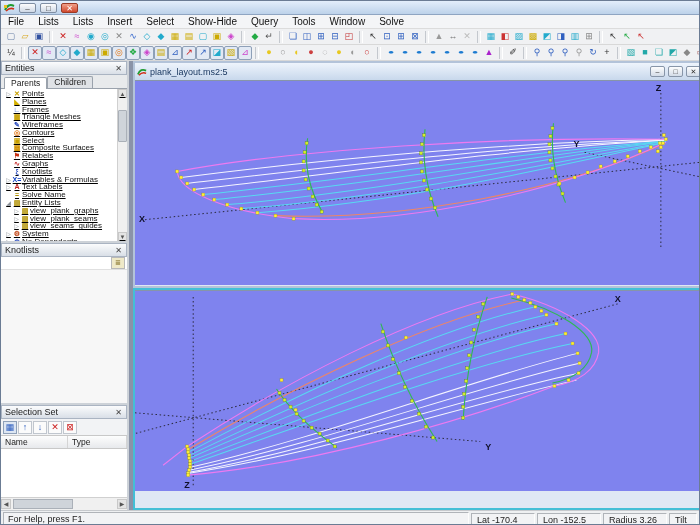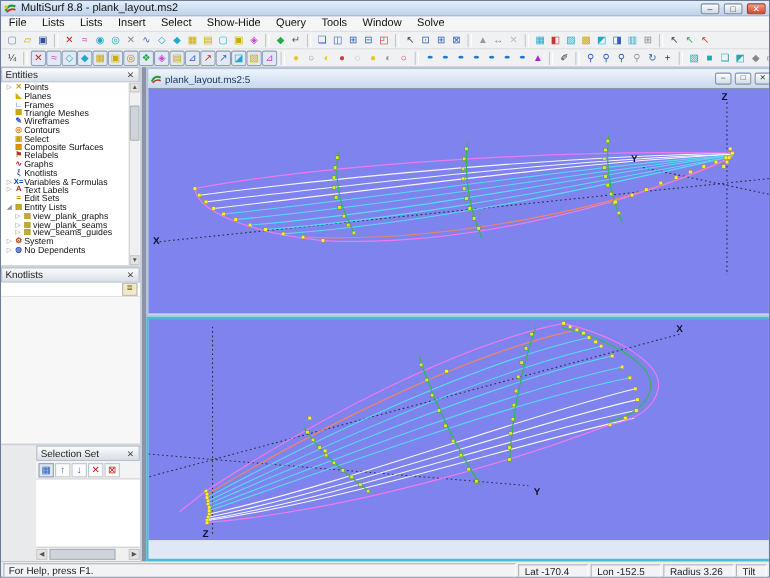--- a/index.html
+++ b/index.html
@@ -28,34 +28,34 @@
   .panel{display:flex;flex-direction:column;border-bottom:2px solid #cdd2d8;background:#fff;}
   .phead{height:12px;flex:0 0 12px;display:flex;align-items:center;background:linear-gradient(#fbfcfd,#d9dfe7);
     border:1px solid #aab4c2;font-size:9px;padding:0 3px;color:#222;}
   .phead .ptitle{flex:1;}
   .pclose{font-size:8px;color:#444;width:9px;text-align:center;}
   .entities{height:180px;}
   .tabsrow{height:13px;flex:0 0 13px;display:flex;align-items:flex-end;background:#e8eaec;padding-left:3px;border-bottom:1px solid #9aa2ac;}
   .tab{font-size:8.5px;padding:0 6px;height:11px;line-height:11px;border:1px solid #9aa2ac;border-bottom:none;
     background:#dfe2e6;border-radius:2px 2px 0 0;color:#222;}
   .tab.active{background:#fff;position:relative;top:1px;}
-  .treewrap{flex:1;display:flex;background:#fff;overflow:hidden;}
+  .treewrap{flex:1;display:flex;background:#fff;overflow:hidden;text-decoration:underline;}
   .tree{flex:1;padding-top:1px;}
   .trow{height:7.8px;display:flex;align-items:center;font-size:8px;line-height:8px;padding-left:4px;white-space:nowrap;color:#111;}
   .tarrow{width:7px;color:#8a9097;font-size:6px;text-align:center;flex:0 0 7px;}
   .ticon{width:10px;font-size:7px;text-align:center;flex:0 0 10px;font-weight:bold;}
   .vscroll{width:9px;flex:0 0 9px;background:#f0f0f0;border-left:1px solid #d0d0d0;display:flex;flex-direction:column;align-items:center;font-size:6px;color:#555;}
   .varrow{height:9px;line-height:9px;width:100%;text-align:center;background:#e4e4e4;border:1px solid #c8c8c8;box-sizing:border-box;}
   .vthumb{width:7px;height:30px;background:#cfd4da;border:1px solid #aab0b8;margin-top:12px;border-radius:1px;}
   .vsp{flex:1;}
   .props{height:160px;}
   .pstrip{height:12px;flex:0 0 12px;display:flex;justify-content:flex-end;align-items:center;background:#fff;border-bottom:1px solid #e0e0e0;padding-right:2px;}
   .pstripbtn{width:12px;height:10px;font-size:7px;line-height:9px;text-align:center;border:1px solid #b8b8b8;background:#efe9c8;color:#7a6414;}
   .pbody{flex:1;background:#f7f7f7;}
-  .selset{height:109px;border-bottom:none;flex:1;margin-left:32px;}
+  .selset{height:109px;border-bottom:none;flex:1;}
   .sstools{height:16px;flex:0 0 16px;display:flex;align-items:center;gap:1px;background:#f2f3f5;border-bottom:1px solid #c8c8c8;padding:0 2px;}
   .ssbtn{width:14px;height:13px;display:flex;align-items:center;justify-content:center;font-size:9px;border:1px solid #c0c6ce;background:#fbfbfb;box-sizing:border-box;}
   .ssbtn.pressed{background:#dde6f2;border-color:#8ea0b8;}
   .sscols{height:12px;flex:0 0 12px;display:flex;background:linear-gradient(#fdfdfd,#e7e9ec);border-bottom:1px solid #c8c8c8;font-size:8.5px;color:#222;}
   .sscol{padding-left:4px;border-right:1px solid #d4d4d4;line-height:12px;}
   .sslist{flex:1;background:#fff;}
   .hscroll{height:12px;flex:0 0 12px;display:flex;align-items:center;background:#f0f0f0;border-top:1px solid #d0d0d0;font-size:6px;color:#555;}
   .harrow{width:10px;text-align:center;background:#e4e4e4;border:1px solid #c8c8c8;height:10px;line-height:9px;box-sizing:border-box;}
   .hthumb{width:58px;height:8px;background:#cfd4da;border:1px solid #aab0b8;margin-left:2px;}
   .hsp{flex:1;}
@@ -95,21 +95,20 @@
 <body>
 
 <div id="app">
 
   <div class="titlebar">
     <svg width="11" height="11" viewBox="0 0 11 11">
       <path d="M1,8 Q4,1 10,4" stroke="#1f9c30" stroke-width="2" fill="none"></path>
       <path d="M2,9 Q6,5 10,7" stroke="#d03018" stroke-width="1.6" fill="none"></path>
       <rect x="0" y="3" width="3" height="3" fill="#e8c020"></rect>
     </svg>
-    <span class="ttext">MultiSurf 8.8 - plank_layout.ms2</span>
     <span class="winbtn">–</span>
     <span class="winbtn">□</span>
     <span class="winbtn close">✕</span>
   </div>
 
   <div class="menubar">
 
   <span class="mitem">File</span>
       <span class="mitem">Lists</span>
       <span class="mitem">Lists</span>
@@ -405,20 +404,24 @@
 
   <div class="main">
 
     <div class="sidebar">
 
       <div class="panel entities">
         <div class="phead">
           <span class="ptitle">Entities</span>
           <span class="pclose">✕</span>
         </div>
+        <div class="tabsrow">
+          <span class="tab active">Parents</span>
+          <span class="tab">Children</span>
+        </div>
         <div class="treewrap">
           <div class="tree">
 
           <div class="trow">
                 <span class="tarrow">▷</span>
                 <span class="ticon" style="color: rgb(200, 160, 0);">✕</span>
                 <span class="tlab">Points</span>
               </div>
               <div class="trow">
                 <span class="tarrow"></span>
@@ -476,21 +479,21 @@
                 <span class="tlab">Variables &amp; Formulas</span>
               </div>
               <div class="trow">
                 <span class="tarrow">▷</span>
                 <span class="ticon" style="color: rgb(192, 32, 32);">A</span>
                 <span class="tlab">Text Labels</span>
               </div>
               <div class="trow">
                 <span class="tarrow"></span>
                 <span class="ticon" style="color: rgb(176, 144, 0);">=</span>
-                <span class="tlab">Edit Sets</span>
+                <span class="tlab">Solve Name</span>
               </div>
               <div class="trow">
                 <span class="tarrow">◢</span>
                 <span class="ticon" style="color: rgb(176, 144, 0);">▤</span>
                 <span class="tlab">Entity Lists</span>
               </div>
               <div class="trow" style="padding-left: 12px;">
                 <span class="tarrow">▷</span>
                 <span class="ticon" style="color: rgb(176, 144, 0);">▤</span>
                 <span class="tlab">view_plank_graphs</span>
@@ -542,20 +545,24 @@
           <span class="pclose">✕</span>
         </div>
         <div class="sstools">
 
         <span class="ssbtn pressed" style="color: rgb(48, 96, 192);">▦</span>
             <span class="ssbtn" style="color: rgb(48, 96, 192);">↑</span>
             <span class="ssbtn" style="color: rgb(48, 96, 192);">↓</span>
             <span class="ssbtn" style="color: rgb(204, 32, 32);">✕</span>
             <span class="ssbtn" style="color: rgb(204, 32, 32);">⊠</span>
           </div>
+        <div class="sscols">
+          <span class="sscol" style="width:62px">Name</span>
+          <span class="sscol" style="flex:1">Type</span>
+        </div>
         <div class="sslist"></div>
         <div class="hscroll">
           <div class="harrow">◀</div>
           <div class="hthumb"></div>
           <div class="hsp"></div>
           <div class="harrow">▶</div>
         </div>
       </div>
     </div>
 

